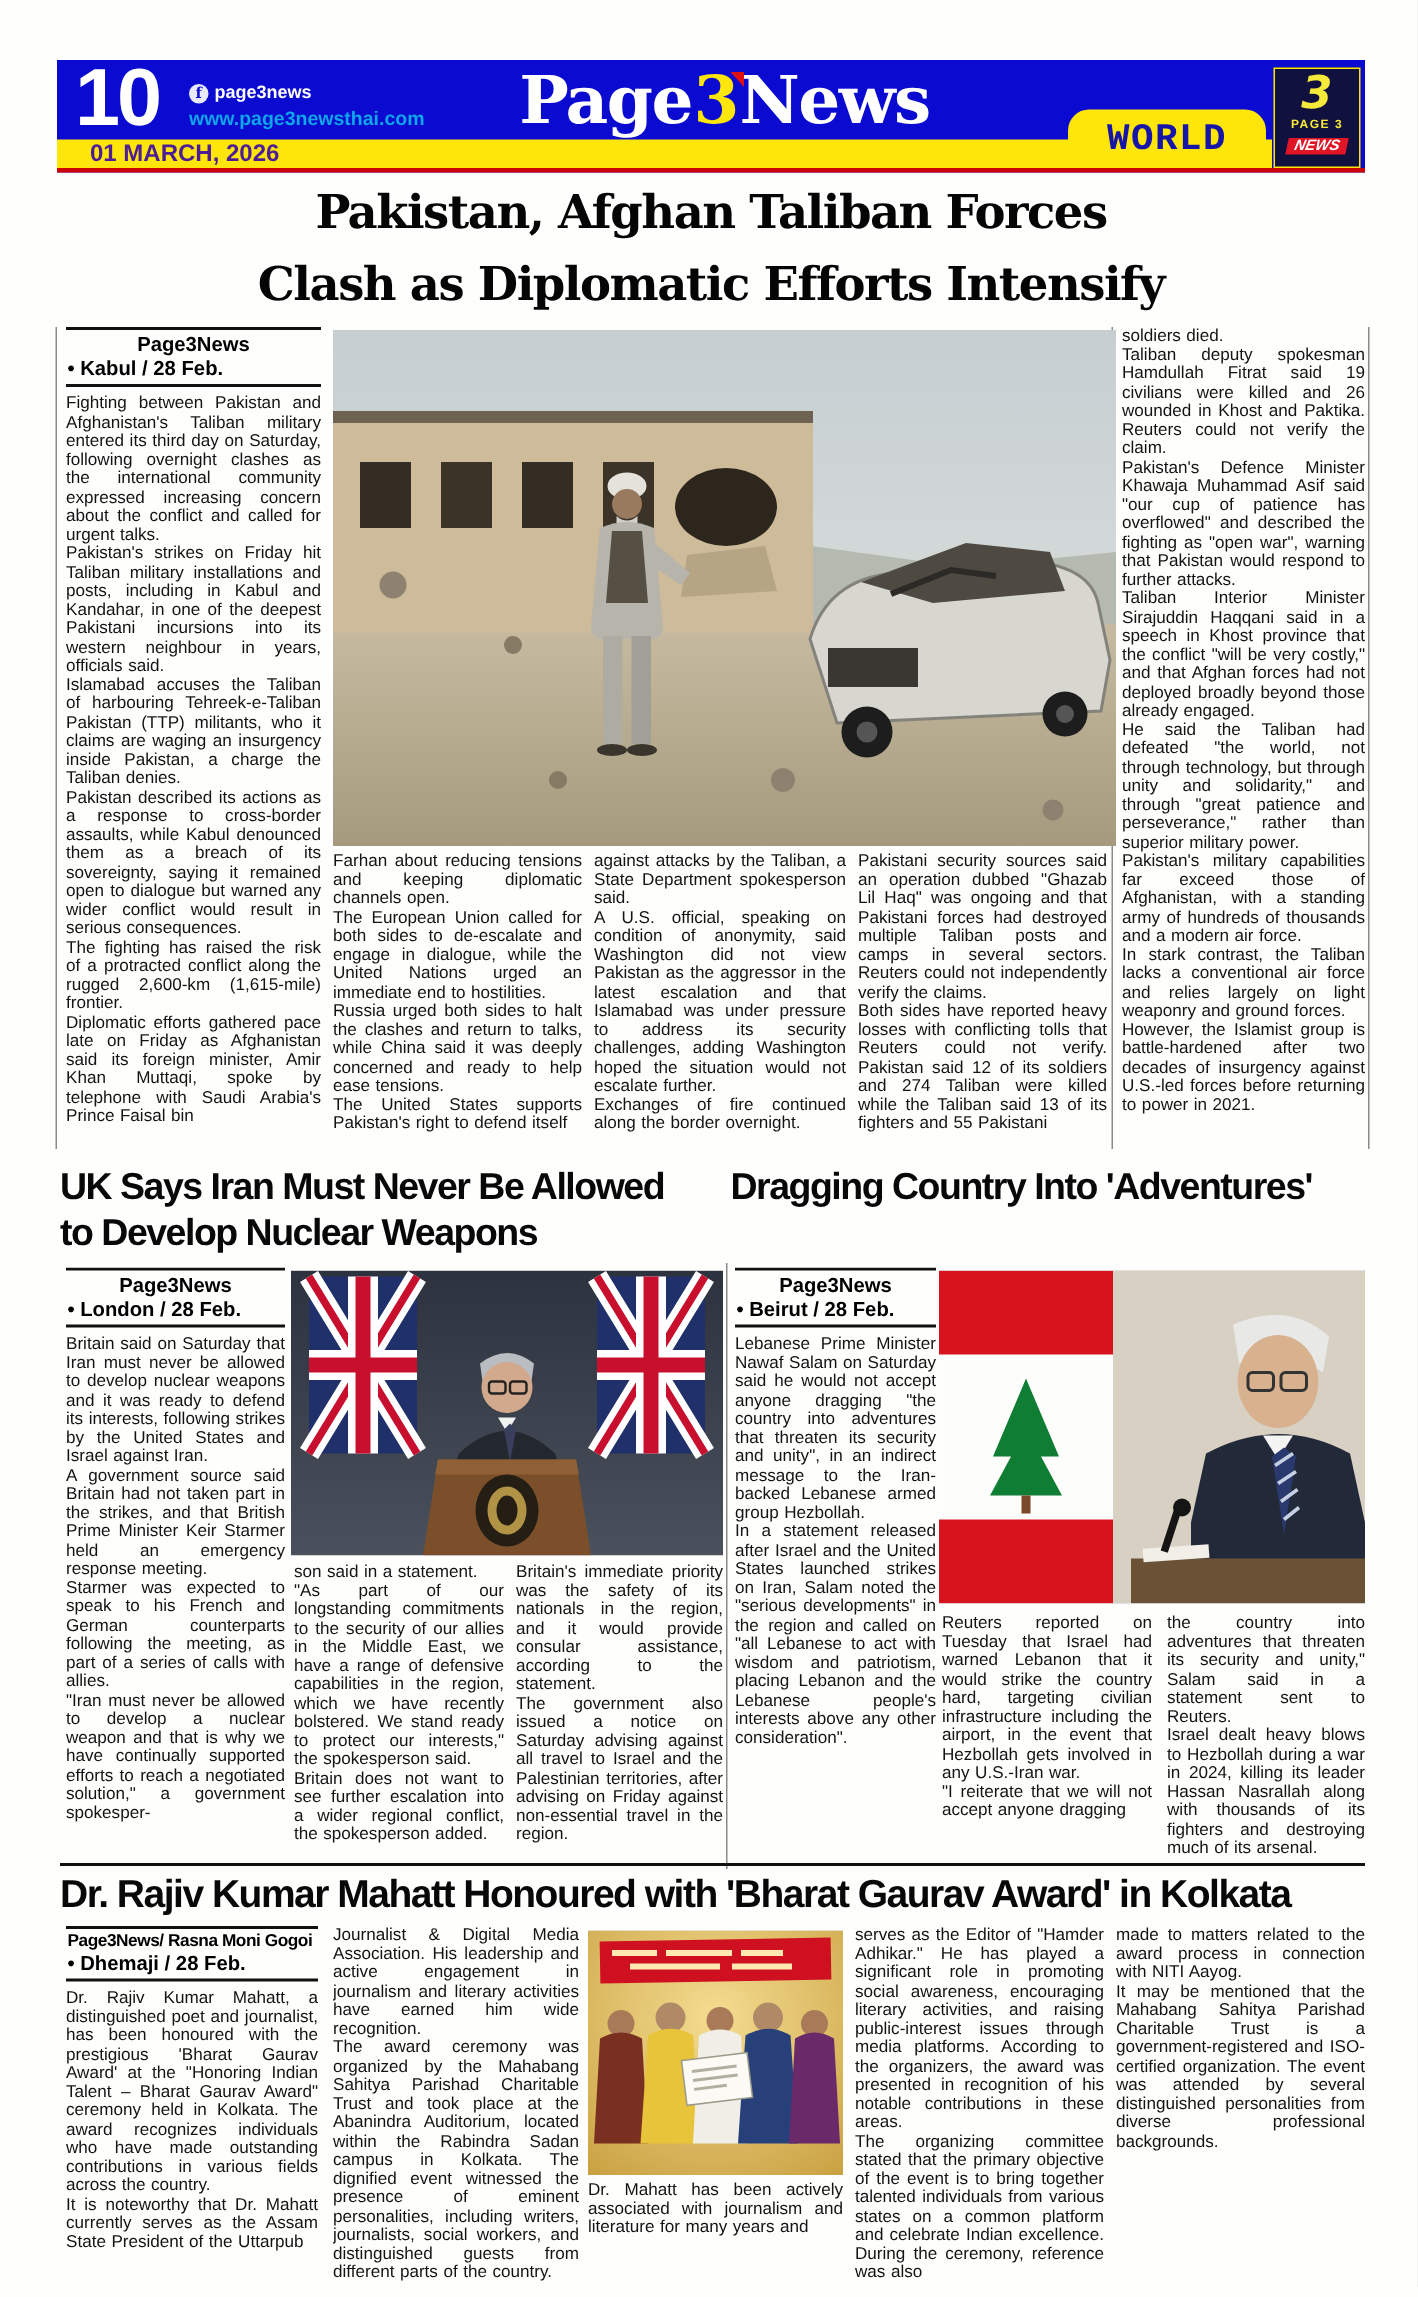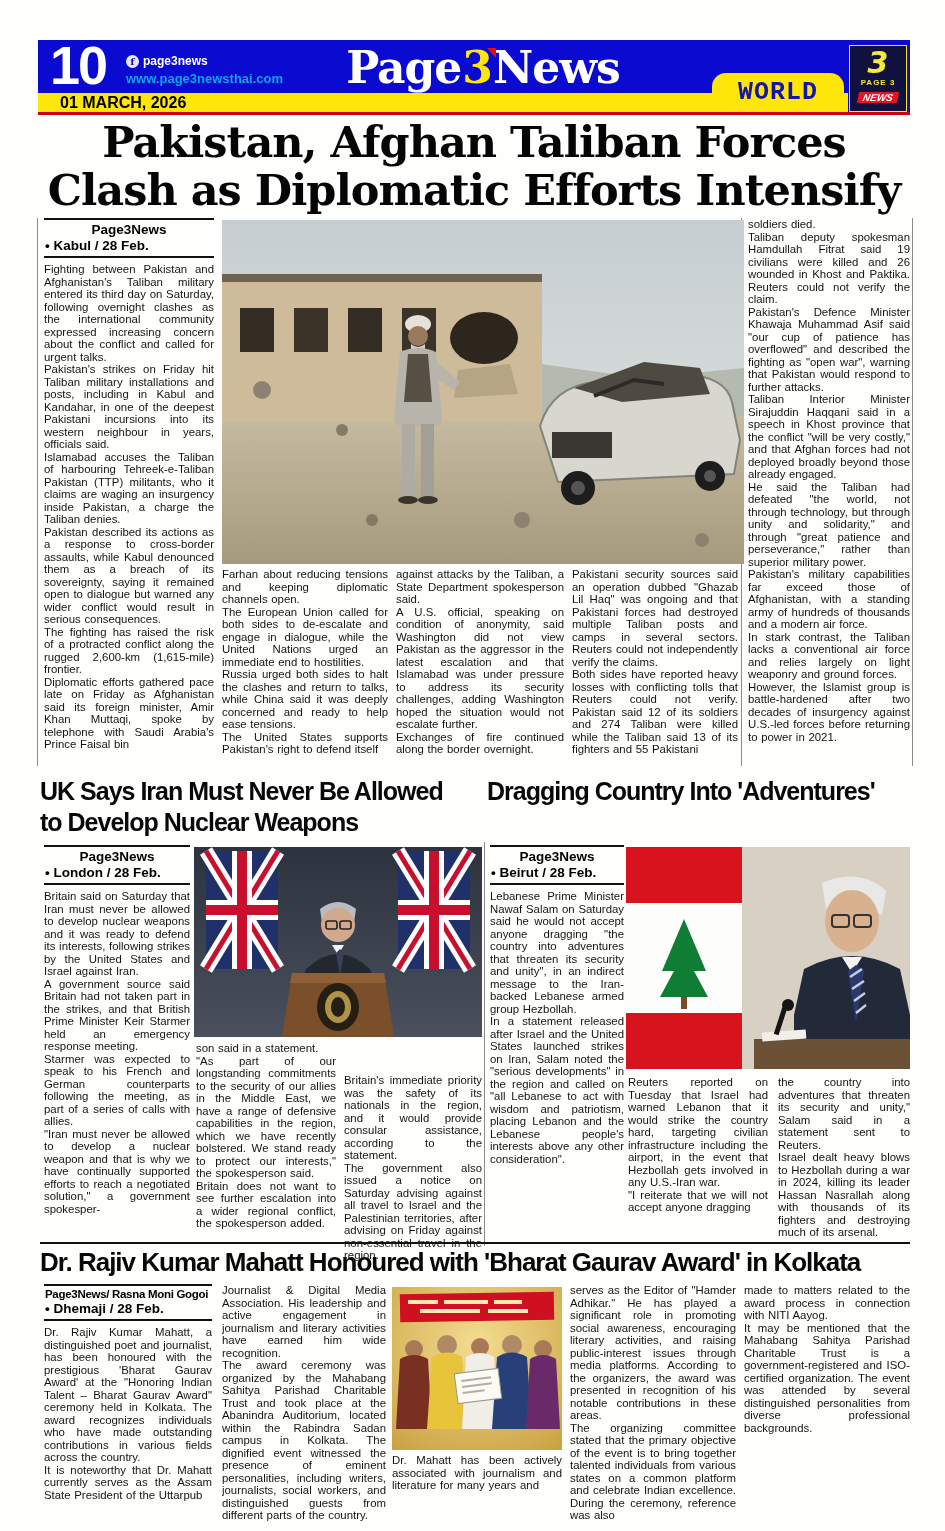--- a/index.html
+++ b/index.html
@@ -13,38 +13,38 @@
   .fb-icon{display:inline-block;width:13px;height:13px;background:#e8e8ff;color:#0a0ad0;border-radius:50%;
            text-align:center;line-height:13px;font-size:10px;font-weight:bold;margin-right:4px;
            font-family:"DejaVu Serif",serif;}
   .site-line{position:absolute;left:88px;top:31px;color:#0ea5e9;font-weight:bold;font-size:13px;}
   .masthead{position:absolute;left:230px;top:2px;width:430px;text-align:center;
             font-family:"DejaVu Serif",serif;font-weight:bold;font-size:44px;color:#fff;letter-spacing:-1px;}
   .masthead .m3{color:#ffe60a;position:relative;padding:0 1px;}
   .masthead .m3 .wedge{position:absolute;right:-3px;top:6px;width:0;height:0;
             border-left:9px solid transparent;border-top:10px solid #e01010;}
   .date-strip{position:absolute;left:0;bottom:3px;width:810px;height:19px;background:#ffe60a;}
-  .date-text{color:#000000;font-weight:bold;font-size:16px;line-height:19px;padding-left:22px;
+  .date-text{color:#4c1d95;font-weight:bold;font-size:16px;line-height:19px;padding-left:22px;
              font-family:"Liberation Sans",sans-serif;}
   .red-line{position:absolute;left:0;bottom:0;width:100%;height:3px;background:#cc0404;}
   .world-box{position:absolute;right:66px;top:33px;width:132px;height:39px;background:#ffe60a;
              border-radius:14px 14px 0 0;text-align:center;}
   .world-box span{font-family:Liberation Mono, monospace;font-weight:bold;font-size:25px;color:#1515a8;
              line-height:39px;letter-spacing:1px;}
   .logo-box{position:absolute;right:3px;top:5px;width:58px;height:67px;background:#11113f;
             border:1px solid #ffe60a;box-sizing:border-box;text-align:center;}
   .logo-3{color:#f5e93a;font-size:30px;font-weight:bold;font-style:italic;line-height:30px;margin-top:2px;
           font-family:"DejaVu Sans",sans-serif;}
   .logo-page3{color:#f5e93a;font-size:8px;font-weight:bold;letter-spacing:1px;}
   .logo-news{display:inline-block;background:#e01525;color:#fff;font-style:italic;font-weight:bold;
              font-size:10px;padding:0 5px;transform:skewX(-12deg);margin-top:2px;}
 
   
   .main-headline{position:absolute;left:38px;top:118px;width:872px;text-align:center;color:#050505;
-       font-family:"DejaVu Serif",serif;font-weight:bold;font-size:43px;line-height:48px;letter-spacing:-1px;}
+       font-family:"DejaVu Serif",serif;font-weight:bold;font-size:31px;line-height:48px;letter-spacing:-1px;}
   .sub-headline{position:absolute;color:#080808;font-family:"Liberation Sans",sans-serif;
        font-weight:bold;font-size:25px;line-height:31px;letter-spacing:-1px;}
   .hl-uk{left:40px;top:776px;width:442px;}
   .hl-lb{left:487px;top:776px;width:423px;}
   .hl-award{left:40px;top:1247px;width:870px;font-size:26px;line-height:30px;}
   .award-rule{position:absolute;left:40px;top:1242px;width:870px;height:2px;background:#111;}
 
   
   .byline{border-top:2px solid #111;border-bottom:2px solid #111;padding:2px 1px 3px;margin-bottom:5px;}
   .byline .src{text-align:center;font-weight:bold;font-size:13.5px;}
@@ -252,21 +252,21 @@
     </svg>
   </div>
 
   <div class="col" style="left:196px;top:1042px;width:140px;height:204px;">
     <div>
         <p>son said in a statement.</p>
         <p>"As part of our longstanding commitments to the security of our allies in the Middle East, we have a range of defensive capabilities in the region, which we have recently bolstered. We stand ready to protect our interests," the spokesperson said.</p>
         <p>Britain does not want to see further escalation into a wider regional conflict, the spokesperson added.</p>
       </div>
   </div>
-  <div class="col" style="left:344px;top:1042px;width:138px;height:204px;margin-top:32px;">
+  <div class="col" style="left:344px;top:1042px;width:138px;height:204px;">
     <div>
         <p>Britain's immediate priority was the safety of its nationals in the region, and it would provide consular assistance, according to the statement.</p>
         <p>The government also issued a notice on Saturday advising against all travel to Israel and the Palestinian territories, after advising on Friday against non-essential travel in the region.</p>
       </div>
   </div>
 
   <div class="vrule" style="left:484px;top:842px;height:404px;"></div>
 
   <div class="sub-headline hl-lb">
     <div>Dragging Country Into 'Adventures'</div>

